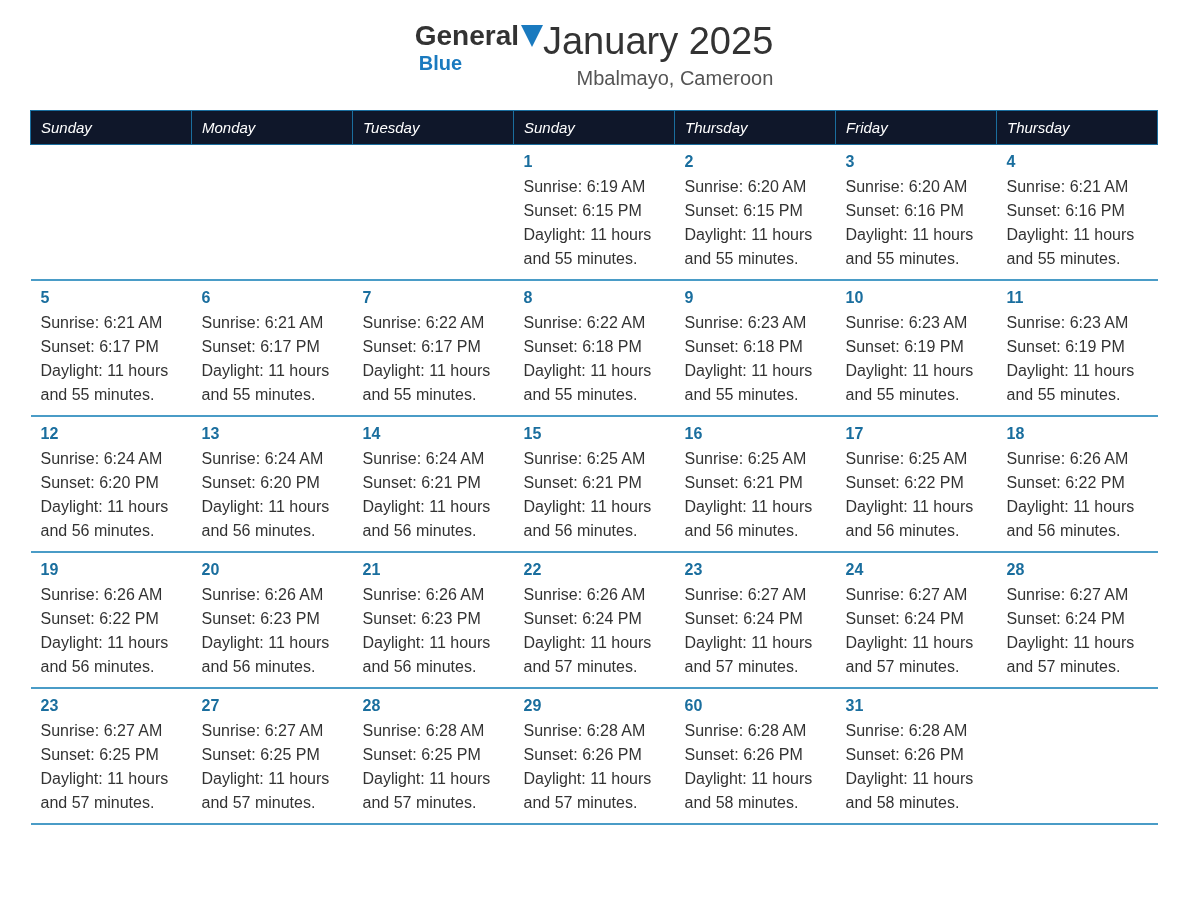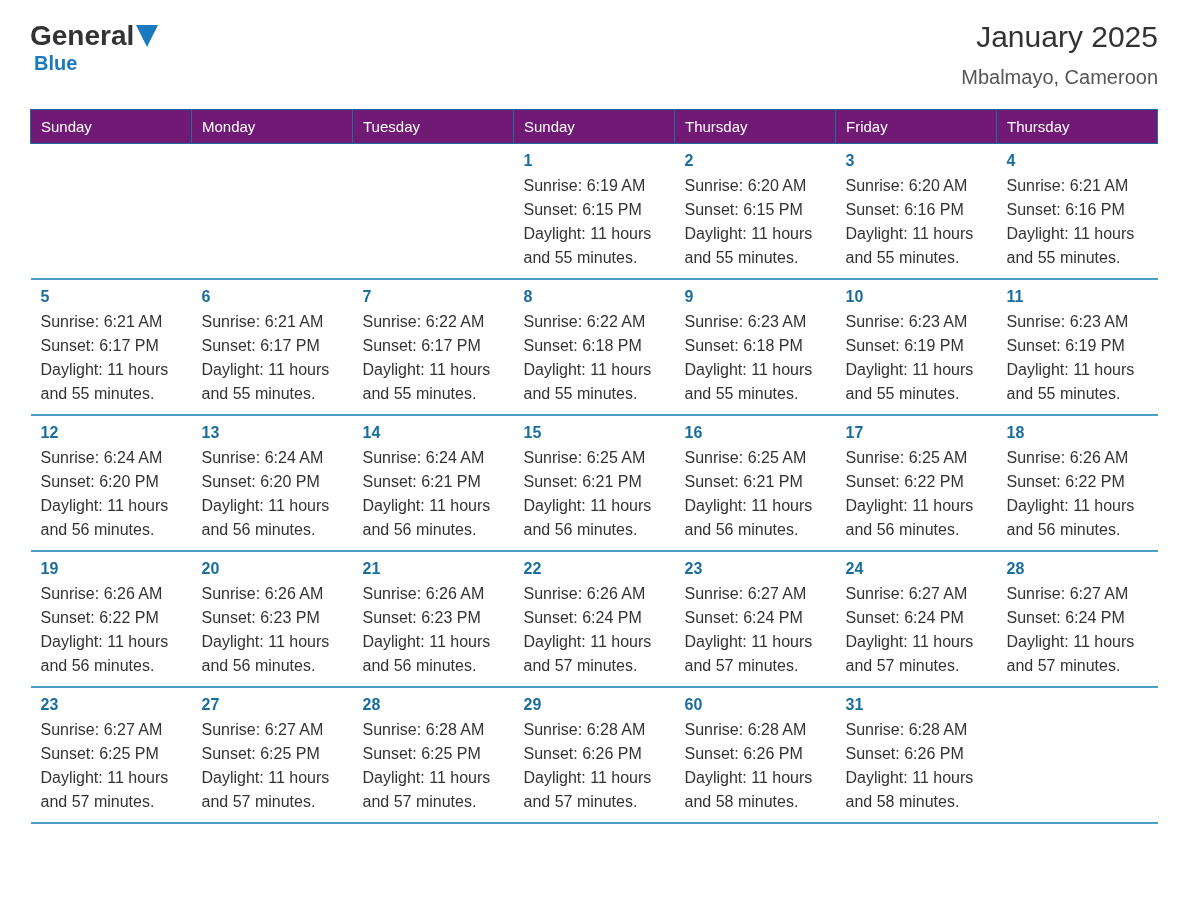--- a/index.html
+++ b/index.html
@@ -6,44 +6,45 @@
     body {
       font-family: Arial, sans-serif;
       background: #fff;
       color: #333;
       width: 1188px;
       min-height: 918px;
       padding: 20px 30px;
     }
     .header {
       display: flex;
-      justify-content: space-between;
+      justify-content: center;
       align-items: flex-start;
       margin-bottom: 20px;
     }
     .title-section {
       text-align: right;
     }
     .calendar-title {
-      font-size: 30px;
+      font-size: 38px;
       font-weight: normal;
       color: #333;
     }
     .calendar-subtitle {
       font-size: 20px;
       color: #555;
-      margin-top: 12px;
+      margin-top: 4px;
     }
     .calendar-table {
       width: 100%;
       border-collapse: collapse;
       table-layout: fixed;
     }
     .calendar-table thead tr {
-      background-color: #701a75;
+      background-color: #0f172a;
+      font-style: italic;
     }
     .calendar-table thead th {
       color: #fff;
       font-size: 15px;
       font-weight: normal;
       padding: 8px 10px;
       text-align: left;
       border: 1px solid #1a6e9e;
     }
     .calendar-table tbody tr {

